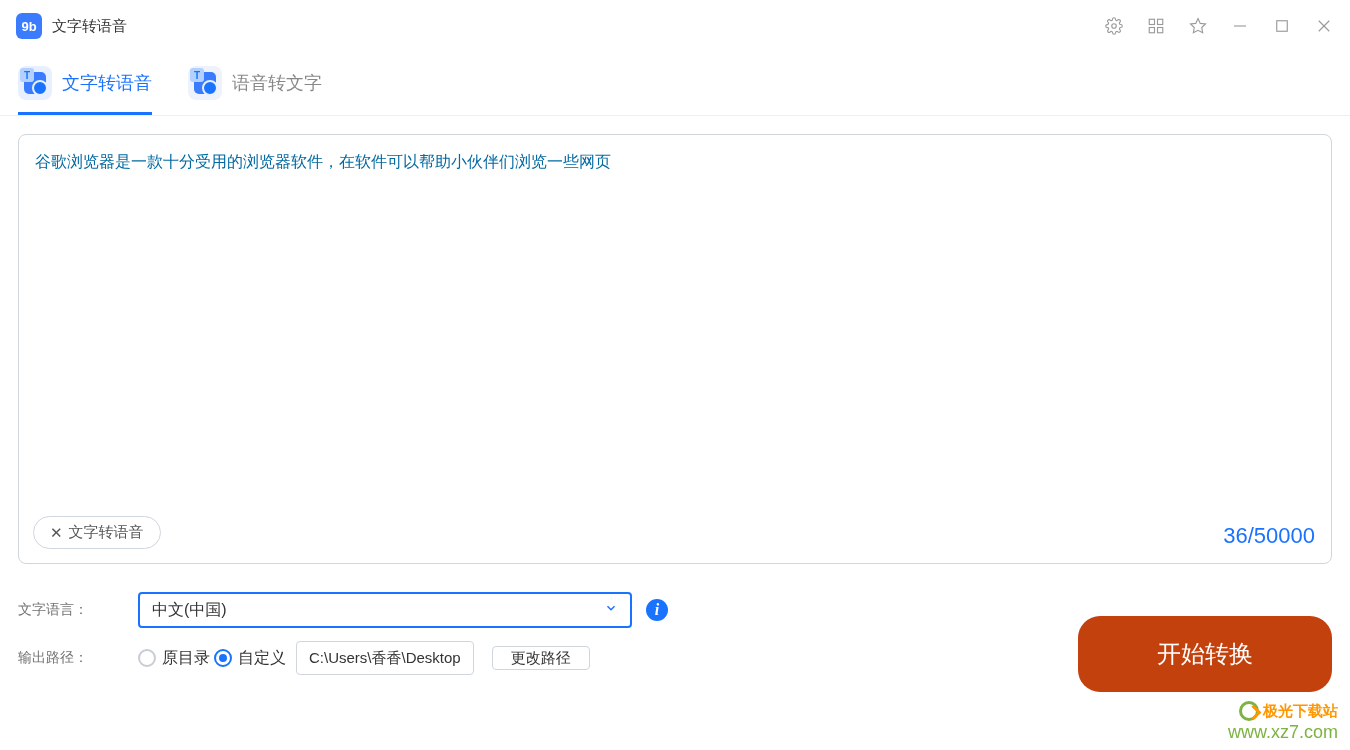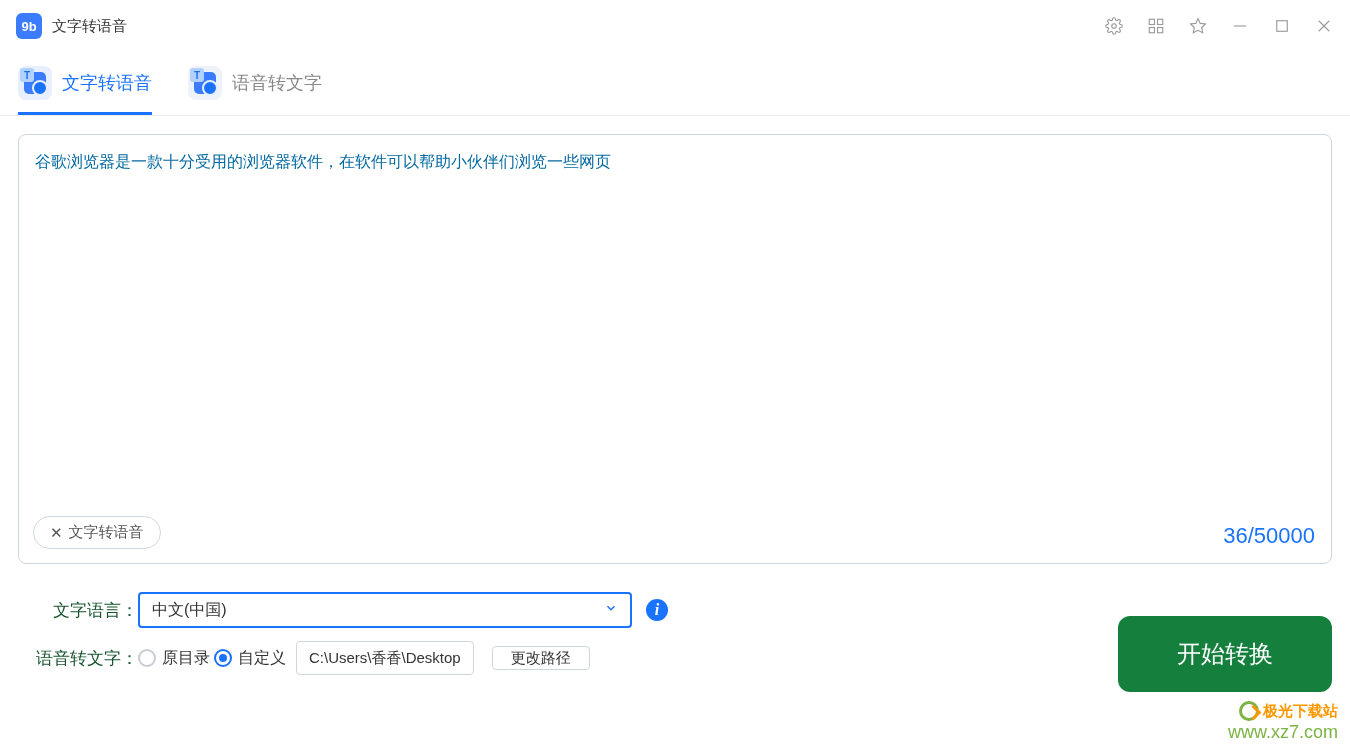--- a/index.html
+++ b/index.html
@@ -25,21 +25,21 @@
 .tab-icon-inner::after { content:""; position:absolute; bottom:-2px; right:-2px; width:12px; height:12px; background:#1a73ff; border-radius:50%; border:2px solid #e8f0ff; }
 
 .content { padding: 18px; }
 .text-box { border: 1px solid #d0d6de; border-radius: 8px; height: 430px; position: relative; padding: 14px 16px; }
 .text-content { font-size: 16px; color: #0369a1; line-height: 1.6; }
 .clear-btn { position: absolute; left: 14px; bottom: 14px; border:1px solid #d0d6de; border-radius: 18px; padding: 6px 16px; font-size: 15px; color:#555; background:#fff; cursor:pointer; display:flex; align-items:center; gap:6px; }
 .counter { position: absolute; right: 16px; bottom: 14px; color: #1a73ff; font-size: 22px; }
 
 .settings { padding: 4px 18px; }
 .row { display: flex; align-items: center; height: 48px; }
-.row-label { width: 120px; font-size: 17px; color: #14532d; text-align: right; }
+.row-label { width: 120px; font-size: 14px; color: #737373; }
 
 .select-box { width: 494px; height: 36px; border: 2px solid #1a73ff; border-radius: 4px; display: flex; align-items: center; padding: 0 12px; cursor:pointer; }
 .select-text { font-size: 16px; color: #333; flex:1; }
 .select-arrow { color:#1a73ff; }
 .info-icon { width: 22px; height: 22px; background:#1a73ff; border-radius:50%; margin-left: 14px; display:flex; align-items:center; justify-content:center; color:#fff; font-style:italic; font-weight:bold; font-family: Georgia, serif; cursor:pointer; }
 
 .sound-box { border: 3px solid #ff0000; border-radius: 6px; height: 52px; display: flex; align-items: center; padding: 0 14px; width: 524px; gap: 8px; }
 .slider-group { display: flex; align-items: center; gap: 8px; }
 .slider-label { font-size: 16px; color: #333; }
 .slider { position: relative; width: 120px; height: 4px; background: #d6d6d6; border-radius: 2px; }
@@ -47,21 +47,21 @@
 .slider-thumb { position: absolute; top:50%; width:18px; height:18px; background:#fff; border:1px solid #d0d6de; border-radius:50%; transform:translate(-50%,-50%); box-shadow:0 1px 3px rgba(0,0,0,0.15); }
 
 .radio-group { display: flex; align-items: center; gap: 4px; }
 .radio-item { display: flex; align-items: center; gap: 6px; cursor:pointer; font-size: 16px; color:#333; }
 .radio { width: 18px; height: 18px; border: 2px solid #c8ccd4; border-radius: 50%; display:flex; align-items:center; justify-content:center; }
 .radio.checked { border-color: #1a73ff; }
 .radio.checked::after { content:""; width:8px; height:8px; background:#1a73ff; border-radius:50%; }
 .path-box { border:1px solid #d0d6de; border-radius:4px; height:34px; padding:7px 12px; display:flex; align-items:center; font-size:15px; color:#333; margin-left: 6px; }
 .change-path { border:1px solid #d0d6de; border-radius:4px; height:24px; padding:0 18px; font-size:15px; color:#333; background:#fff; margin-left: 14px; cursor:pointer; }
 
-.start-btn { position: absolute; right: 18px; bottom: 58px; width: 214px; height: 76px; background: #15803d; border-radius: 12px; color:#fff; font-size: 24px; display:flex; align-items:center; justify-content:center; cursor:pointer; border:none; }
+.start-btn { position: absolute; right: 18px; bottom: 58px; width: 254px; height: 76px; background: #c2410c; border-radius: 22px; color:#fff; font-size: 24px; display:flex; align-items:center; justify-content:center; cursor:pointer; border:none; }
 
 .watermark { position:absolute; right:12px; bottom:6px; text-align:right; font-size:12px; line-height:1.3; }
 .wm-logo { display:flex; align-items:center; justify-content:flex-end; gap:4px; }
 .wm-circle { width:20px; height:20px; border-radius:50%; border:3px solid #7cb342; position:relative; }
 .wm-circle::after{ content:""; position:absolute; width:8px; height:8px; border-right:3px solid #ff9800; border-bottom:3px solid #ff9800; transform:rotate(-45deg); top:3px; left:6px; }
 .wm-name { color:#ff9800; font-size:15px; font-weight:bold; }
 .wm-url { color:#7cb342; font-size:18px; }
 </style>
 </head>
 <body>
@@ -141,21 +141,21 @@
       <span class="select-text">中文(中国)</span>
       <span class="select-arrow"><svg width="14" height="14" viewBox="0 0 24 24" fill="none" stroke="#1a73ff" stroke-width="2.5">
             <polyline points="6 9 12 15 18 9"></polyline>
           </svg></span>
     </div>
     <div class="info-icon">i</div>
   </div>
 
 
   <div class="row">
-    <div class="row-label">语音转文字：</div>
+    <div class="row-label">输出路径：</div>
     <div class="radio-group">
       <div class="radio-item">
         <div class="radio"></div>
         <span>原目录</span>
       </div>
       <div class="radio-item">
         <div class="radio checked"></div>
         <span>自定义</span>
       </div>
       <div class="path-box">C:\Users\香香\Desktop</div>

